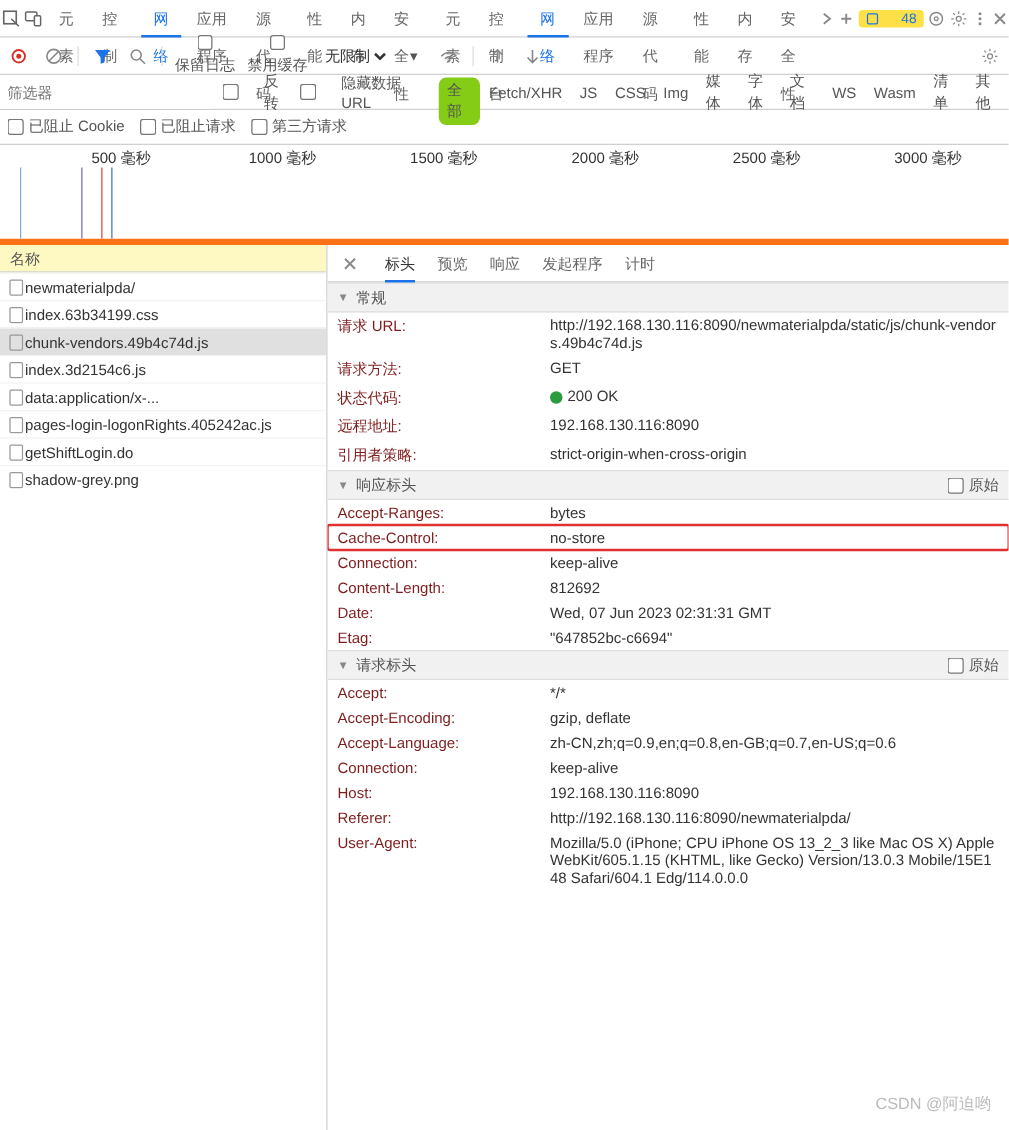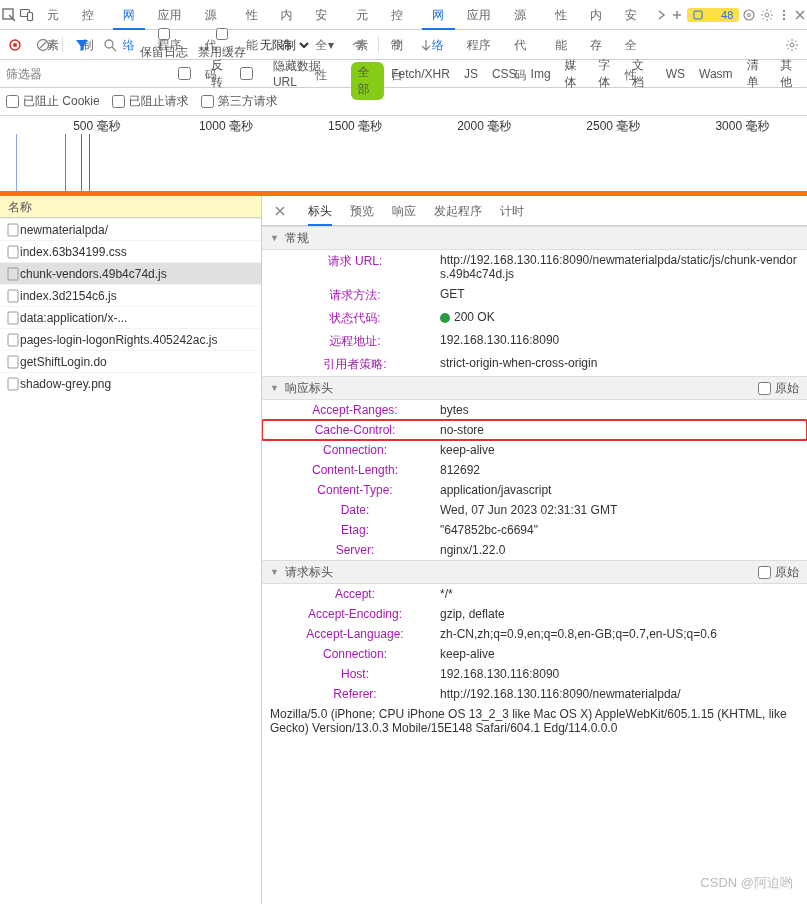--- a/index.html
+++ b/index.html
@@ -44,21 +44,21 @@
 .detail-tabs { display: flex; align-items: center; height: 30px; border-bottom: 1px solid #ccc; padding: 0 8px; gap: 18px; }
 .detail-tabs .close { width: 20px; height: 20px; display: flex; align-items: center; justify-content: center; cursor: pointer; color: #666; }
 .detail-tabs .dtab { height: 30px; line-height: 30px; color: #666; cursor: pointer; }
 .detail-tabs .dtab.active { color: #333; border-bottom: 2px solid #1a73e8; }
 
 .section-hdr { background: #f1f1f1; height: 24px; display: flex; align-items: center; padding: 0 8px; color: #555; gap: 6px; border-top: 1px solid #ddd; border-bottom: 1px solid #ddd; }
 .section-hdr .tri { font-size: 9px; color: #888; }
 .section-hdr .right-chk { margin-left: auto; display: flex; align-items: center; gap: 4px; }
 
 .kv { display: flex; padding: 3px 8px; font-size: 12px; }
-.kv .k { width: 170px; color: #a21caf; text-align: center; }
+.kv .k { width: 170px; color: #7f1d1d; }
 .kv .v { flex: 1; color: #333; word-break: break-all; }
 .kv.highlight { outline: 2px solid #e03030; outline-offset: -1px; border-radius: 2px; }
 .status-dot { display: inline-block; width: 10px; height: 10px; background: #2a9c3f; border-radius: 50%; margin-right: 4px; vertical-align: middle; }
 
 .watermark { position: absolute; bottom: 12px; right: 14px; color: #bbb; font-size: 13px; }
 
 svg { display: block; }
 </style>
 </head>
 <body>
@@ -384,34 +384,26 @@
         </div>
         <div class="kv">
           <div class="k">Connection:</div>
           <div class="v">keep-alive</div>
         </div>
         <div class="kv">
           <div class="k">Content-Length:</div>
           <div class="v">812692</div>
         </div>
         <div class="kv">
-          <div class="k">Content-Type:</div>
-          <div class="v">application/javascript</div>
-        </div>
-        <div class="kv">
           <div class="k">Date:</div>
           <div class="v">Wed, 07 Jun 2023 02:31:31 GMT</div>
         </div>
         <div class="kv">
           <div class="k">Etag:</div>
           <div class="v">"647852bc-c6694"</div>
-        </div>
-        <div class="kv">
-          <div class="k">Server:</div>
-          <div class="v">nginx/1.22.0</div>
         </div>
         <div class="section-hdr">
           <span class="tri">▼</span>
           <span>请求标头</span>
           <label class="right-chk">
             <input type="checkbox" style="">
             <span>原始</span>
           </label>
         </div>
         <div class="kv">
@@ -432,19 +424,20 @@
         </div>
         <div class="kv">
           <div class="k">Host:</div>
           <div class="v">192.168.130.116:8090</div>
         </div>
         <div class="kv">
           <div class="k">Referer:</div>
           <div class="v">http://192.168.130.116:8090/newmaterialpda/</div>
         </div>
         <div class="kv">
+          <div class="k">User-Agent:</div>
           <div class="v">Mozilla/5.0 (iPhone; CPU iPhone OS 13_2_3 like Mac OS X) AppleWebKit/605.1.15 (KHTML, like Gecko) Version/13.0.3 Mobile/15E148 Safari/604.1 Edg/114.0.0.0</div>
         </div>
       </div>
   </div>
 </div>
 
 <div class="watermark">CSDN @阿迫哟</div>
 
 </body></html>

